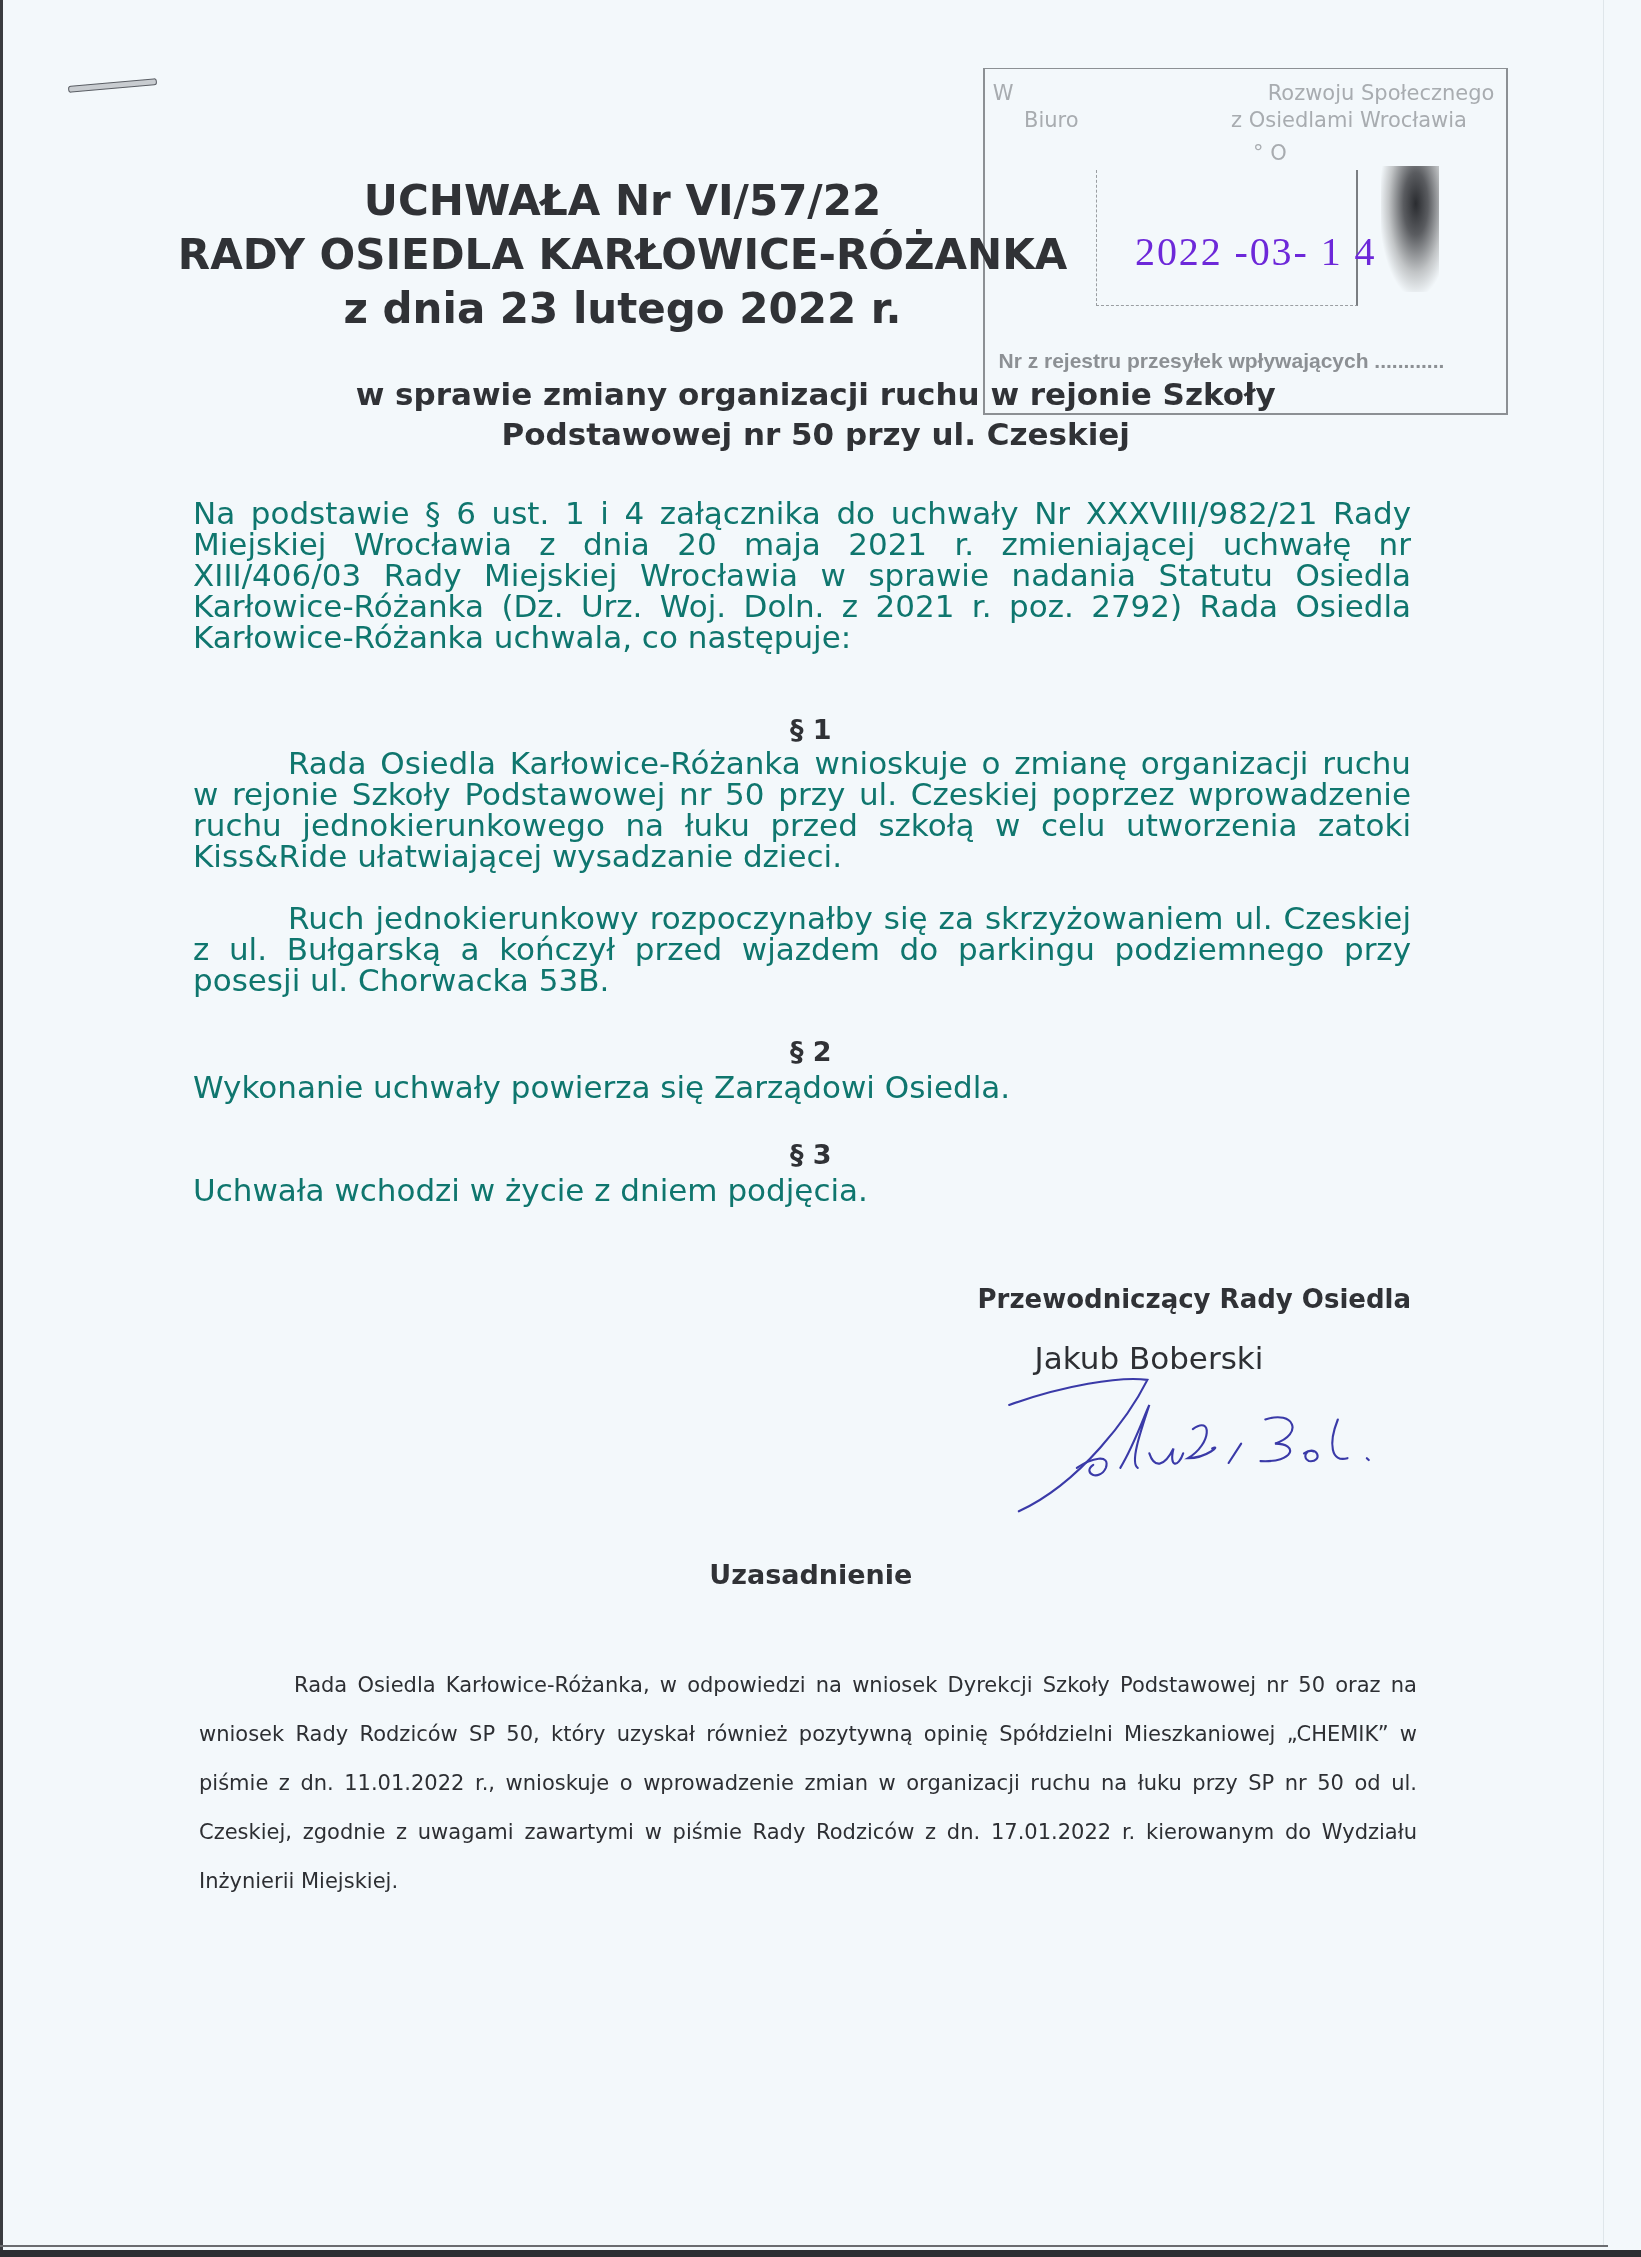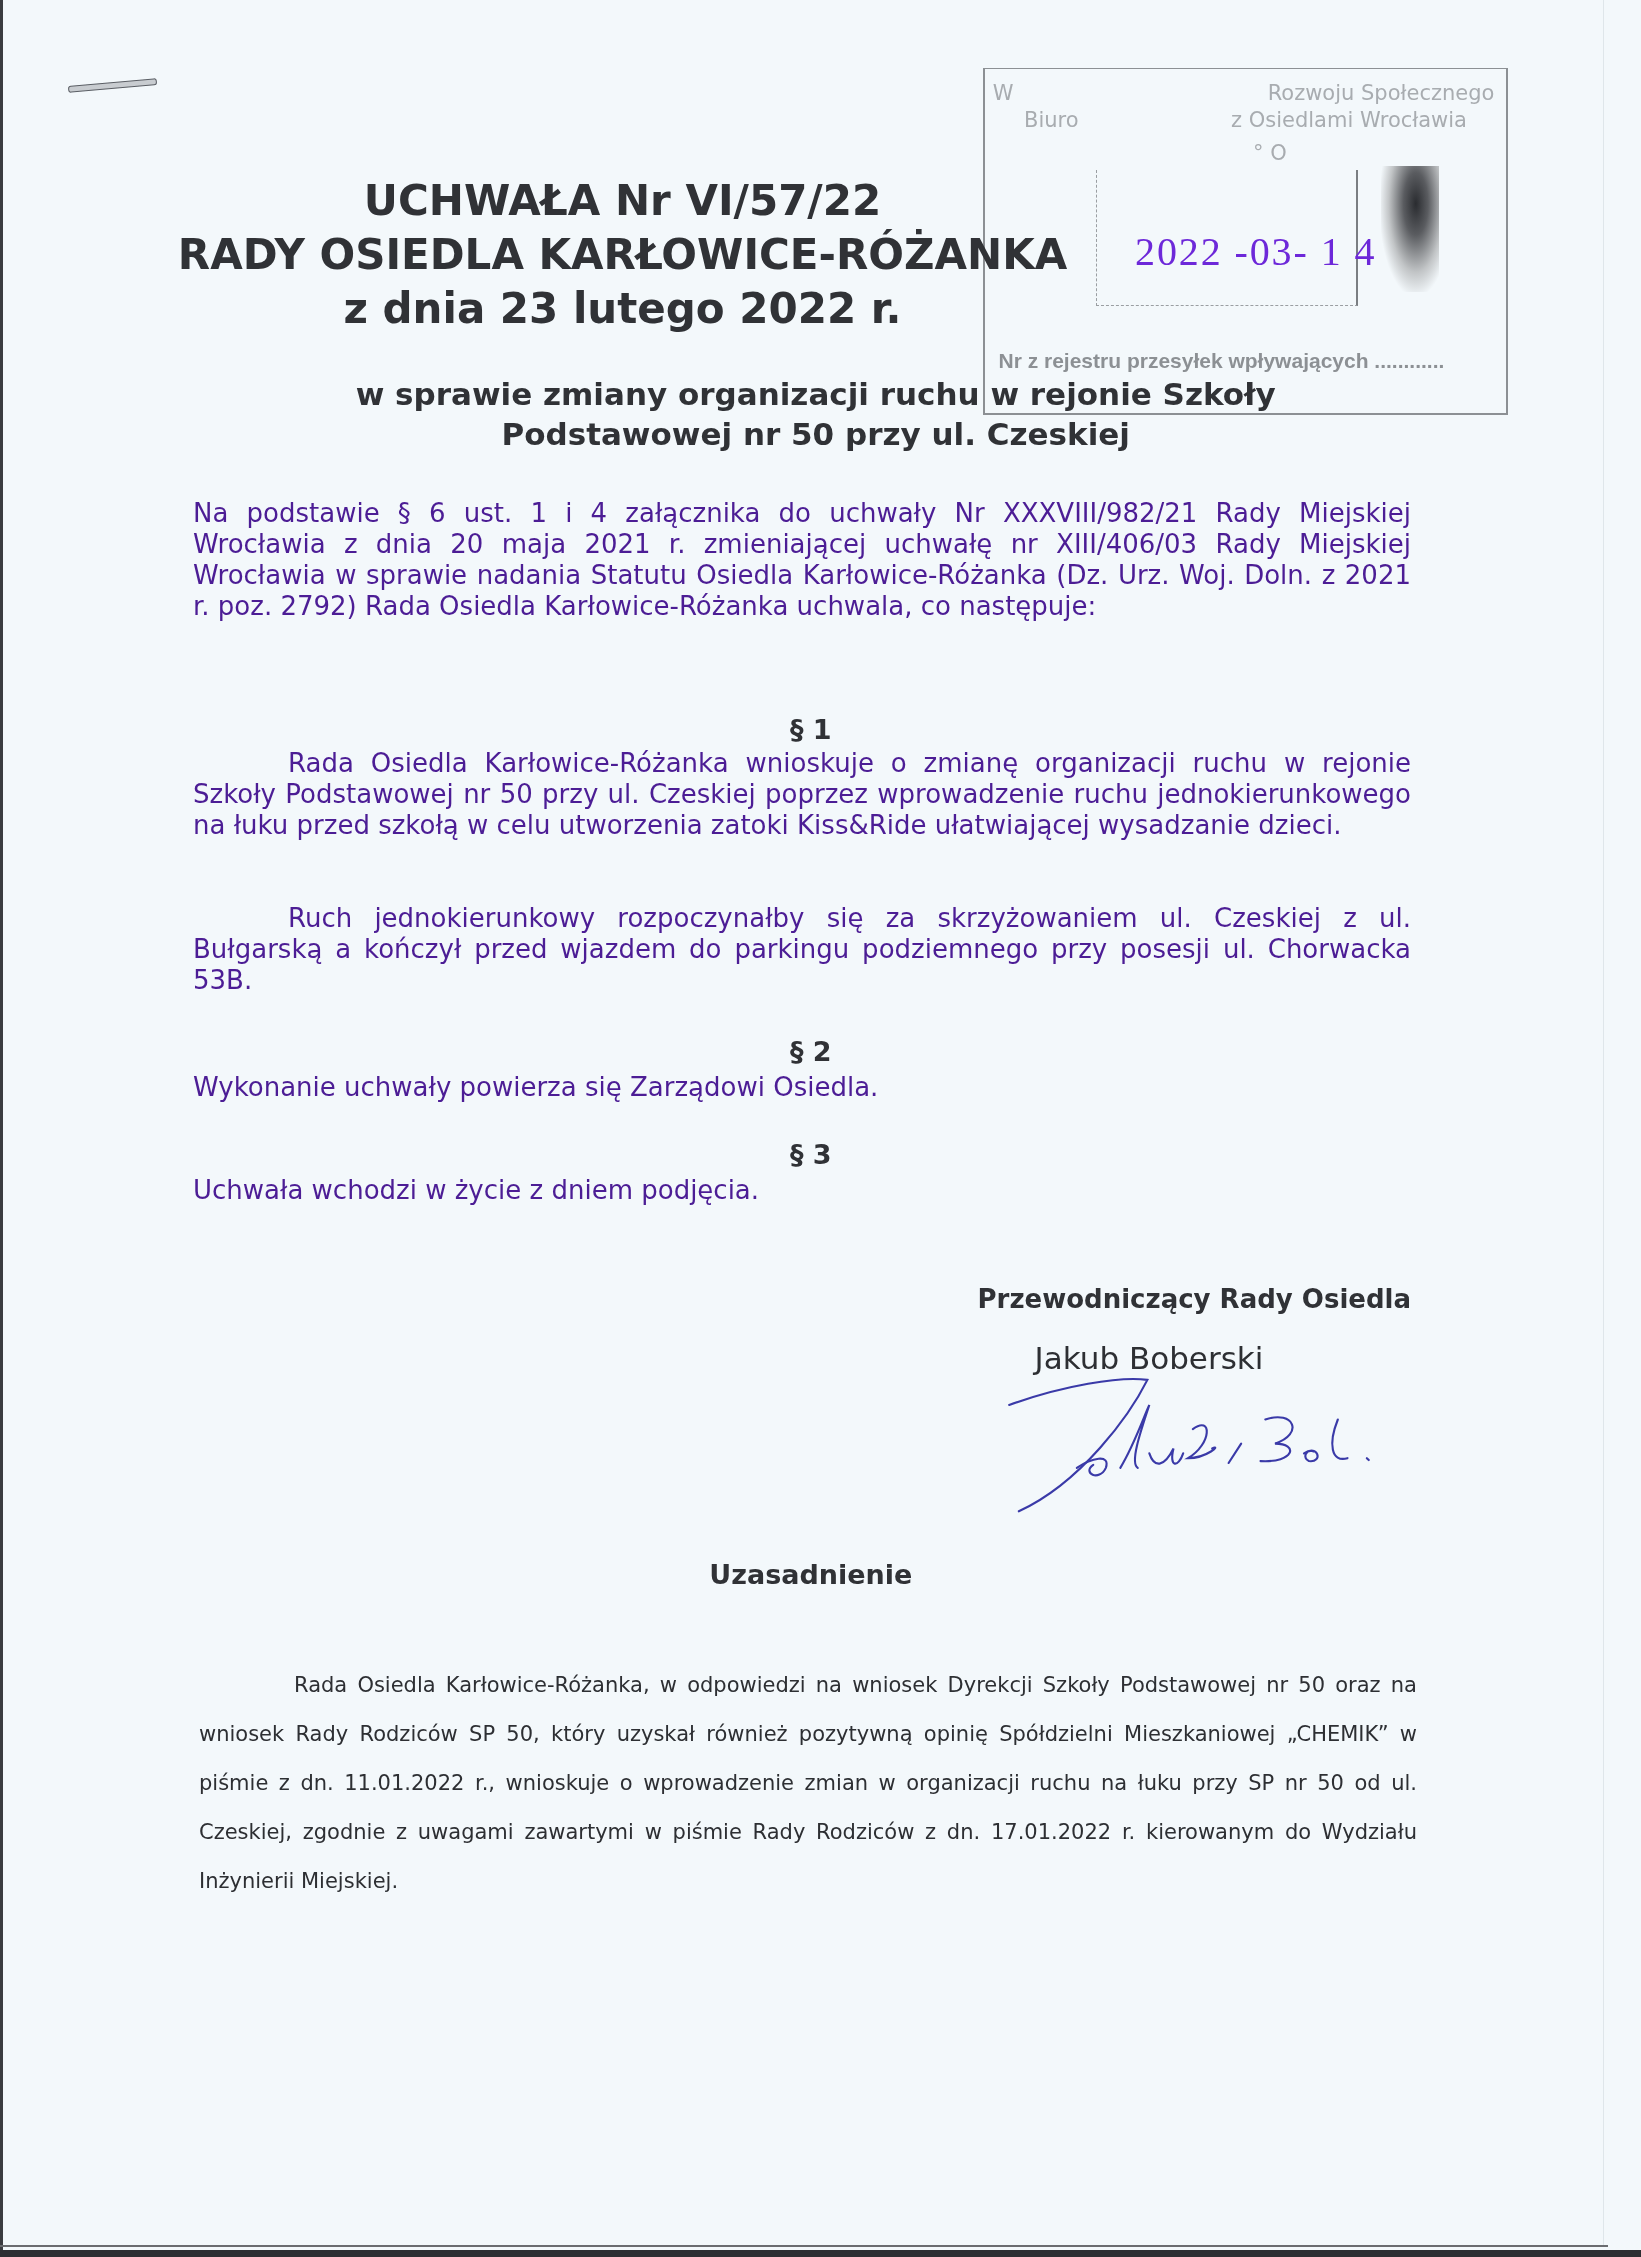--- a/index.html
+++ b/index.html
@@ -22,22 +22,22 @@
     .t1 { top: 174px; padding-left: 0; }
     .t1 { left: -198px; }
     .t2 { top: 228px; left: -198px; }
     .t3 { top: 282px; left: -198px; }
 
     .subject { position: absolute; left: -4.8px; width: 1641px; text-align: center; font-weight: bold;
       font-size: 31px; color: #303236; line-height: 41px; }
     .s1 { top: 374px; left: -4.8px; }
     .s2 { top: 414px; left: -4.8px; }
 
-    .para { position: absolute; left: 193px; width: 1218px; font-size: 26px; line-height: 31px;
-      text-align: justify; color: #4c1d95; }
+    .para { position: absolute; left: 193px; width: 1218px; font-size: 31px; line-height: 31px;
+      text-align: justify; color: #0f766e; }
     .para.last-left { text-align-last: left; }
     .indent { text-indent: 95px; }
 
     .sect { position: absolute; left: 0; width: 1641px; text-align: center; font-weight: bold;
       font-size: 27px; color: #303236; left: -9.7px; }
 
     .signer-title { position: absolute; left: 917px; width: 494px; text-align: right; font-weight: bold;
       font-size: 26px; color: #303236; top: 1284px; }
     .signer-name { position: absolute; left: 966px; width: 434px; text-align: center; font-size: 31px;
       color: #2d2f33; top: 1340px; left: 1004px; width: 290px; }

